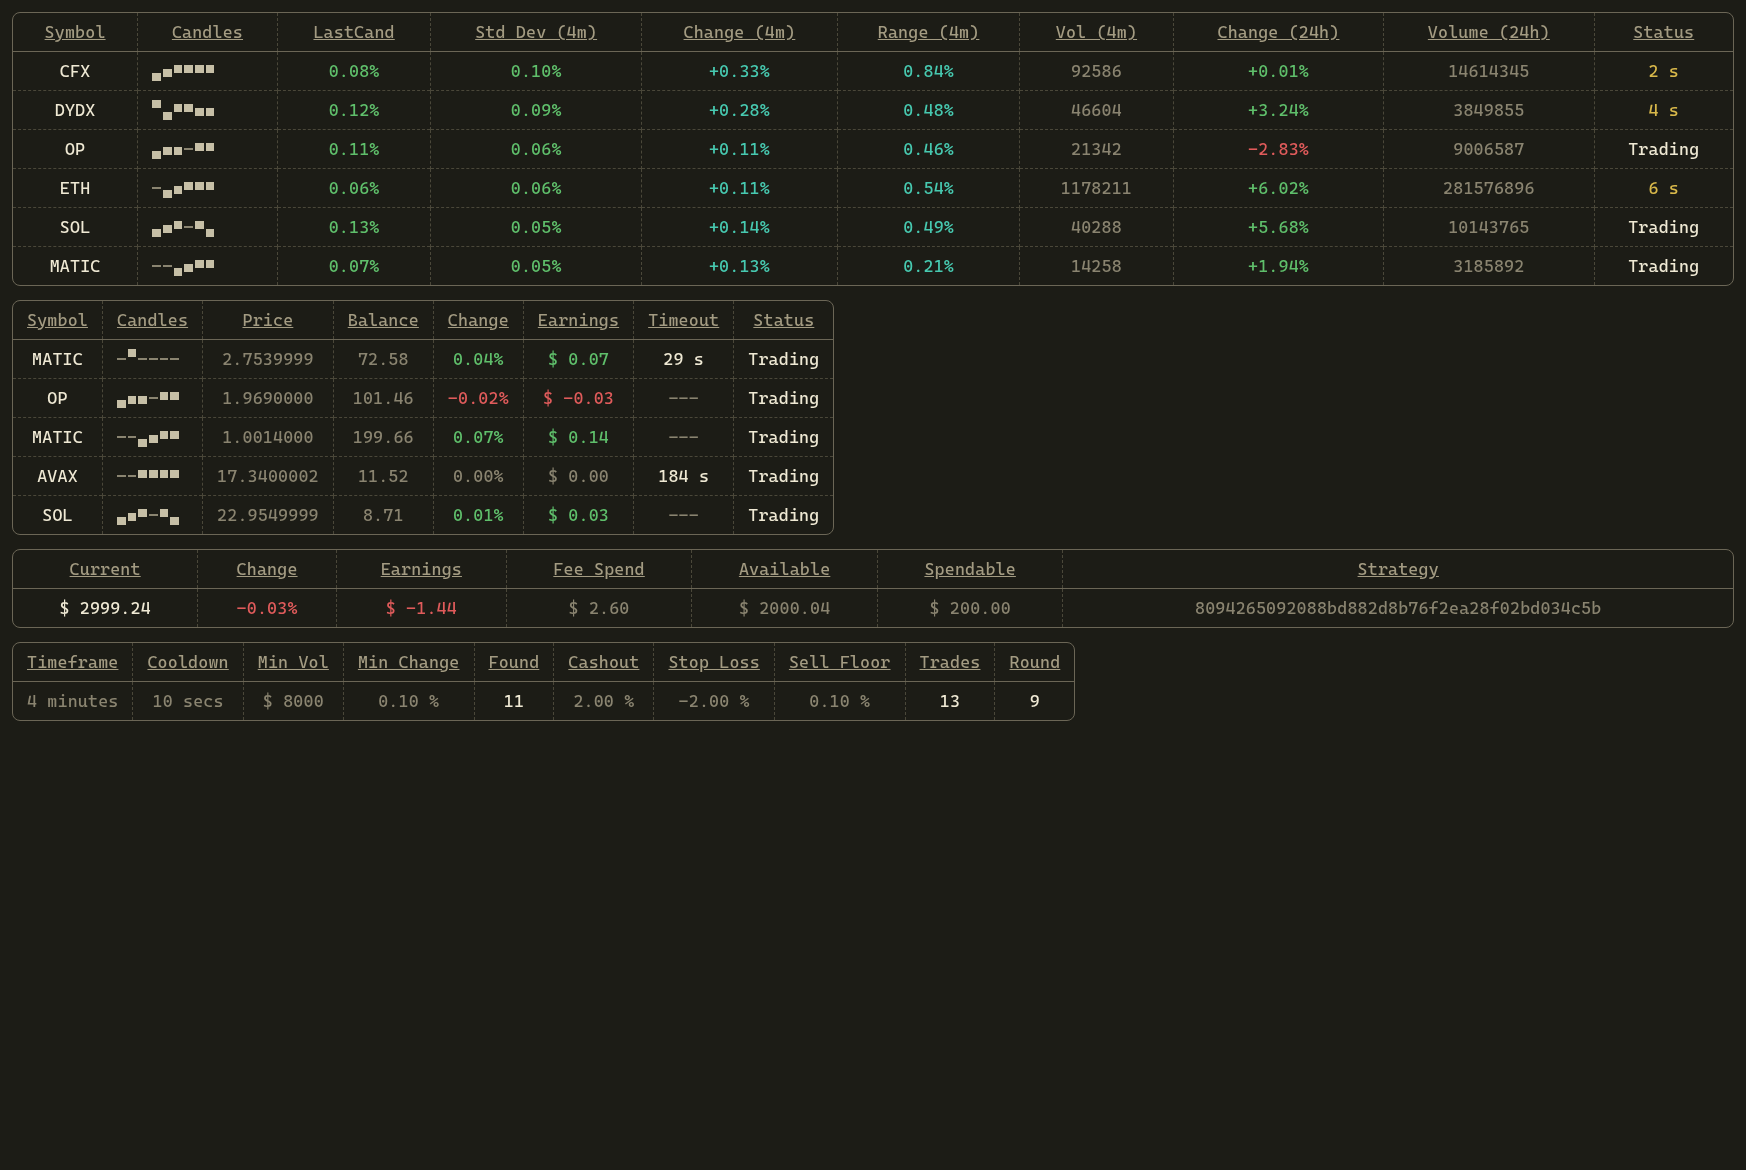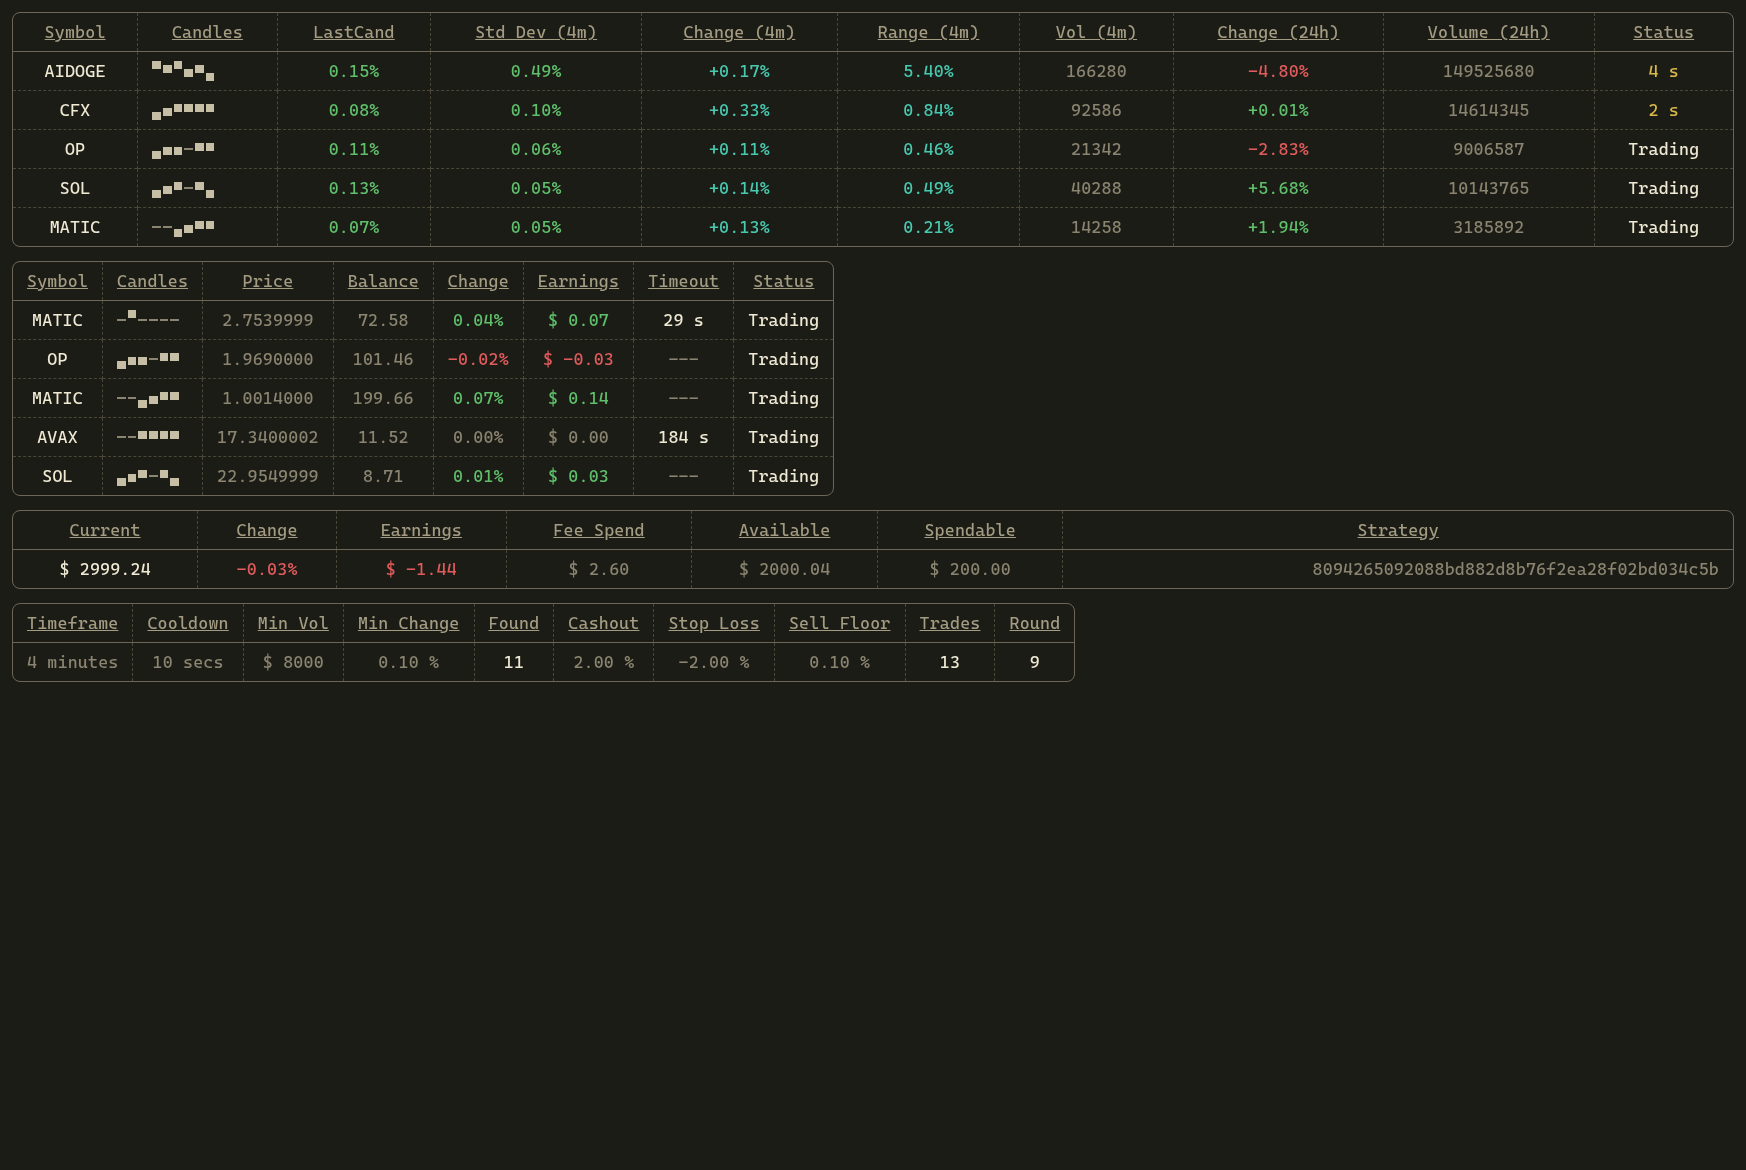--- a/index.html
+++ b/index.html
@@ -39,21 +39,21 @@
   }
   tbody tr { border-bottom: 1px dashed #4a4739; }
   tbody tr:last-child { border-bottom: none; }
   .c-sym { color: #efe9d4; font-weight: 500; }
   .c-green { color: #5fbf6b; }
   .c-cyan { color: #47c9b0; }
   .c-gray { color: #8a8470; }
   .c-yellow { color: #d8b84a; }
   .c-red { color: #e05b5b; }
   .c-white { color: #efe9d4; }
-  td.left { text-align: right; }
+  td.left { text-align: center; }
   .candles {
     display: flex;
     align-items: center;
     gap: 2px;
     height: 20px;
     width: 62px;
   }
   .candles span {
     display: inline-block;
     width: 9px;
@@ -78,41 +78,20 @@
           <th>Change (4m)</th>
           <th>Range (4m)</th>
           <th>Vol (4m)</th>
           <th>Change (24h)</th>
           <th>Volume (24h)</th>
           <th>Status</th>
         </tr>
       </thead>
     <tbody id="market-body">
         <tr>
-          <td class="c-sym">AIDOGE</td>
-          <td>
-            <div class="candles">
-              <span style="height: 8px; transform: translateY(-6px);"></span>
-              <span style="height: 8px; transform: translateY(-2px);"></span>
-              <span style="height: 8px; transform: translateY(-6px);"></span>
-              <span style="height: 8px; transform: translateY(2px);"></span>
-              <span style="height: 8px; transform: translateY(-2px);"></span>
-              <span style="height: 8px; transform: translateY(6px);"></span>
-            </div>
-          </td>
-          <td class="c-green">0.15%</td>
-          <td class="c-green">0.49%</td>
-          <td class="c-cyan">+0.17%</td>
-          <td class="c-cyan">5.40%</td>
-          <td class="c-gray">166280</td>
-          <td class="c-red">-4.80%</td>
-          <td class="c-gray">149525680</td>
-          <td class="c-yellow">4 s</td>
-        </tr>
-        <tr>
           <td class="c-sym">CFX</td>
           <td>
             <div class="candles">
               <span style="height: 8px; transform: translateY(6px);"></span>
               <span style="height: 8px; transform: translateY(2px);"></span>
               <span style="height: 8px; transform: translateY(-2px);"></span>
               <span style="height: 8px; transform: translateY(-2px);"></span>
               <span style="height: 8px; transform: translateY(-2px);"></span>
               <span style="height: 8px; transform: translateY(-2px);"></span>
             </div>
@@ -120,39 +99,81 @@
           <td class="c-green">0.08%</td>
           <td class="c-green">0.10%</td>
           <td class="c-cyan">+0.33%</td>
           <td class="c-cyan">0.84%</td>
           <td class="c-gray">92586</td>
           <td class="c-green">+0.01%</td>
           <td class="c-gray">14614345</td>
           <td class="c-yellow">2 s</td>
         </tr>
         <tr>
+          <td class="c-sym">DYDX</td>
+          <td>
+            <div class="candles">
+              <span style="height: 8px; transform: translateY(-6px);"></span>
+              <span style="height: 8px; transform: translateY(6px);"></span>
+              <span style="height: 8px; transform: translateY(-2px);"></span>
+              <span style="height: 8px; transform: translateY(-2px);"></span>
+              <span style="height: 8px; transform: translateY(2px);"></span>
+              <span style="height: 8px; transform: translateY(2px);"></span>
+            </div>
+          </td>
+          <td class="c-green">0.12%</td>
+          <td class="c-green">0.09%</td>
+          <td class="c-cyan">+0.28%</td>
+          <td class="c-cyan">0.48%</td>
+          <td class="c-gray">46604</td>
+          <td class="c-green">+3.24%</td>
+          <td class="c-gray">3849855</td>
+          <td class="c-yellow">4 s</td>
+        </tr>
+        <tr>
           <td class="c-sym">OP</td>
           <td>
             <div class="candles">
               <span style="height: 8px; transform: translateY(6px);"></span>
               <span style="height: 8px; transform: translateY(2px);"></span>
               <span style="height: 8px; transform: translateY(2px);"></span>
               <span style="height: 2px; transform: translateY(0px); background: rgb(138, 132, 112);"></span>
               <span style="height: 8px; transform: translateY(-2px);"></span>
               <span style="height: 8px; transform: translateY(-2px);"></span>
             </div>
           </td>
           <td class="c-green">0.11%</td>
           <td class="c-green">0.06%</td>
           <td class="c-cyan">+0.11%</td>
           <td class="c-cyan">0.46%</td>
           <td class="c-gray">21342</td>
           <td class="c-red">-2.83%</td>
           <td class="c-gray">9006587</td>
           <td class="c-white">Trading</td>
+        </tr>
+        <tr>
+          <td class="c-sym">ETH</td>
+          <td>
+            <div class="candles">
+              <span style="height: 2px; transform: translateY(0px); background: rgb(138, 132, 112);"></span>
+              <span style="height: 8px; transform: translateY(6px);"></span>
+              <span style="height: 8px; transform: translateY(2px);"></span>
+              <span style="height: 8px; transform: translateY(-2px);"></span>
+              <span style="height: 8px; transform: translateY(-2px);"></span>
+              <span style="height: 8px; transform: translateY(-2px);"></span>
+            </div>
+          </td>
+          <td class="c-green">0.06%</td>
+          <td class="c-green">0.06%</td>
+          <td class="c-cyan">+0.11%</td>
+          <td class="c-cyan">0.54%</td>
+          <td class="c-gray">1178211</td>
+          <td class="c-green">+6.02%</td>
+          <td class="c-gray">281576896</td>
+          <td class="c-yellow">6 s</td>
         </tr>
         <tr>
           <td class="c-sym">SOL</td>
           <td>
             <div class="candles">
               <span style="height: 8px; transform: translateY(6px);"></span>
               <span style="height: 8px; transform: translateY(2px);"></span>
               <span style="height: 8px; transform: translateY(-2px);"></span>
               <span style="height: 2px; transform: translateY(0px); background: rgb(138, 132, 112);"></span>
               <span style="height: 8px; transform: translateY(-2px);"></span>

